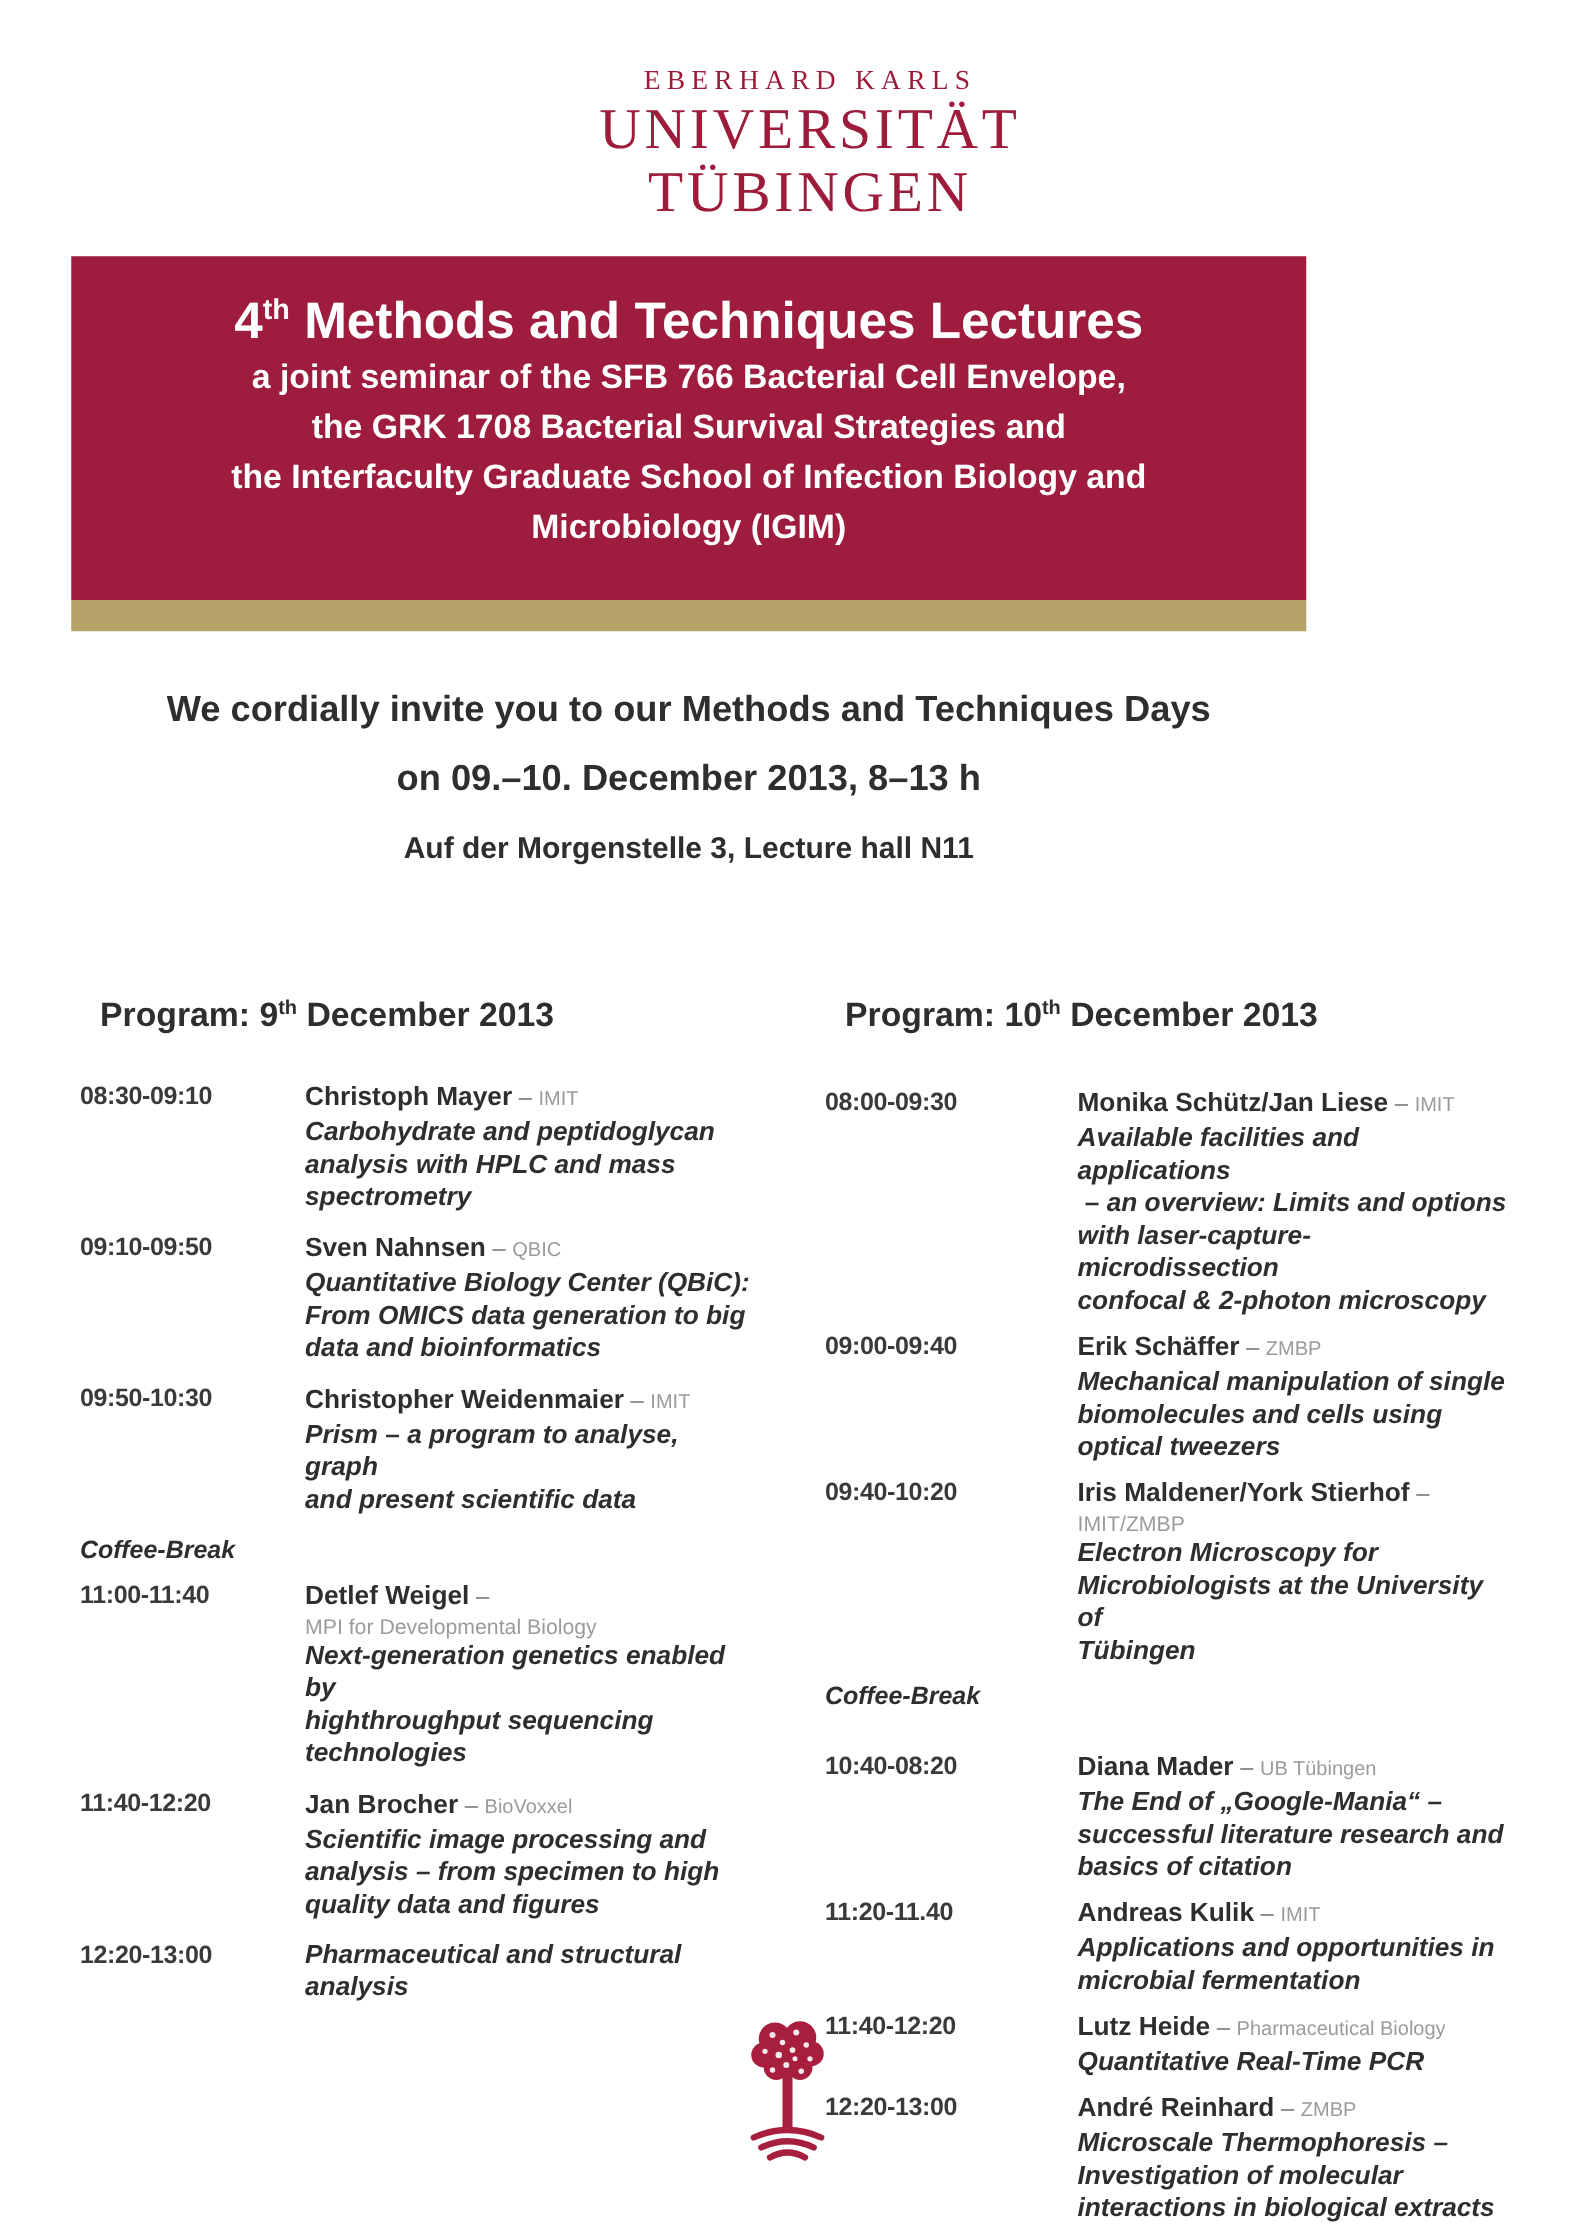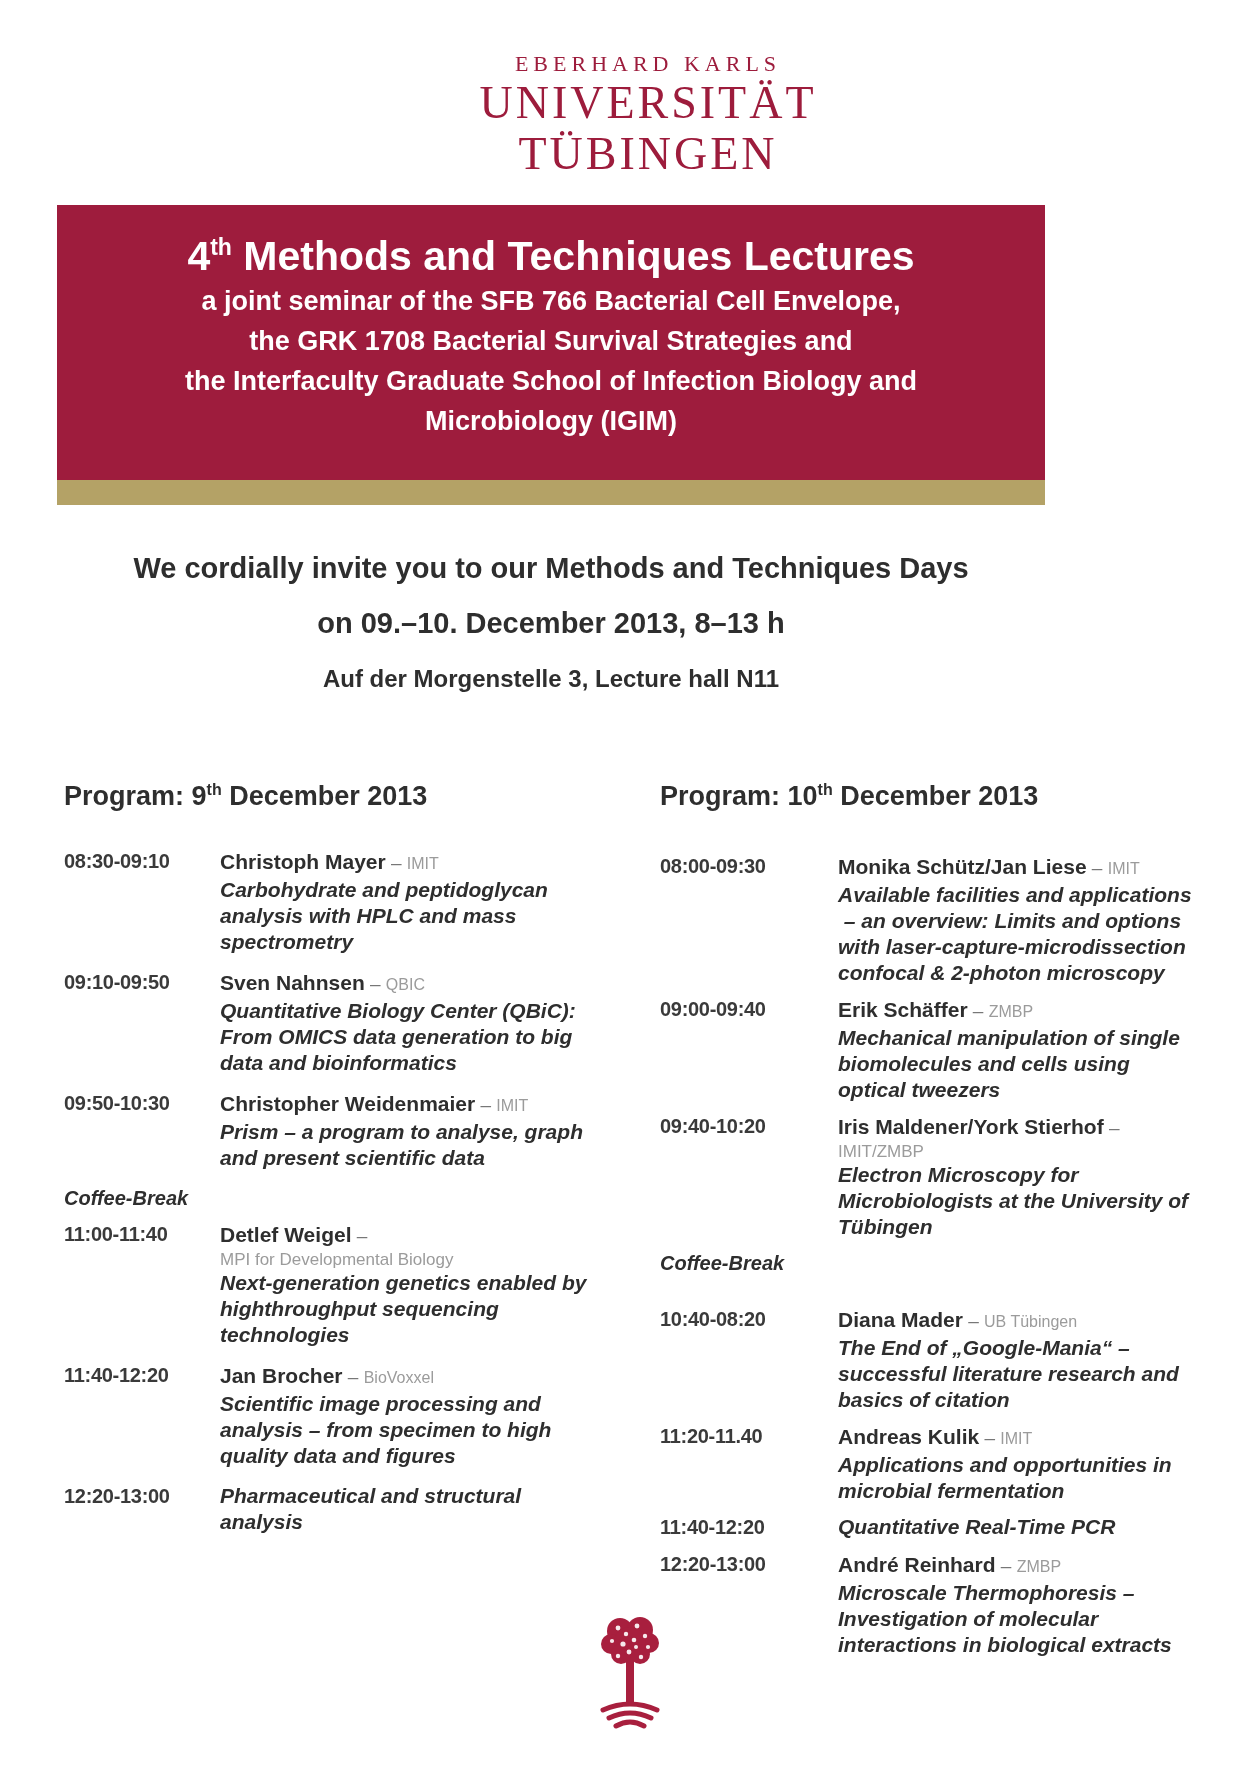--- a/index.html
+++ b/index.html
@@ -30,25 +30,25 @@
   
   .invitation{position:absolute;left:57px;top:552px;width:988px;text-align:center;
               font-weight:bold;color:var(--text-dark);}
   .inv-line1{font-size:29px;margin:0 0 22px 0;}
   .inv-line2{font-size:29px;margin:0 0 25px 0;}
   .inv-line3{font-size:24px;margin:0;}
   
   .col{position:absolute;top:780px;}
   .col1{left:64px;width:540px;--timew:156px;}
   .col2{left:660px;width:548px;--timew:178px;}
-  .prog-heading{margin:0;font-size:27px;font-weight:bold;line-height:32px;color:var(--text-dark);}
+  .prog-heading{margin:16px;font-size:27px;font-weight:bold;line-height:32px;color:var(--text-dark);}
   .col1 .prog-heading{margin-bottom:36px;}
   .col2 .prog-heading{margin-bottom:41px;}
   .prog-heading sup{font-size:16px;line-height:0;}
-  .entry{display:flex;align-items:flex-start;margin-bottom:10px;}
+  .entry{display:flex;align-items:flex-start;margin-bottom:10px;gap:24px;}
   .col1 .entry{margin-bottom:14px;}
   .entry .time{flex:none;width:var(--timew);font-size:20px;font-weight:bold;
                color:#3a3a3a;line-height:27px;letter-spacing:-0.3px;}
   .detail{flex:1;min-width:0;}
   .speaker-line{line-height:27px;}
   .speaker{font-size:21px;font-weight:bold;color:var(--text-dark);}
   .sep{font-size:19px;color:#777;}
   .affil{font-size:16px;color:var(--text-gray);}
   .affil-block{font-size:17px;color:var(--text-gray);line-height:20px;}
   .affil-block:empty{display:none;}
@@ -205,20 +205,21 @@
       <div class="detail">
         <div class="speaker-line"><span class="speaker">Andreas Kulik</span><span class="sep"> – </span><span class="affil">IMIT</span></div>
         <div class="talk-title">Applications and opportunities in
 microbial fermentation</div>
       </div>
     </div>
 
     <div class="entry">
       <div class="time">11:40-12:20</div>
       <div class="detail">
+        <div class="speaker-line"><span class="speaker">Lutz Heide</span><span class="sep"> – </span><span class="affil">Pharmaceutical Biology</span></div>
         <div class="talk-title">Quantitative Real-Time PCR</div>
       </div>
     </div>
 
     <div class="entry">
       <div class="time">12:20-13:00</div>
       <div class="detail">
         <div class="speaker-line"><span class="speaker">André Reinhard</span><span class="sep"> – </span><span class="affil">ZMBP</span></div>
         <div class="talk-title">Microscale Thermophoresis –
 Investigation of molecular

